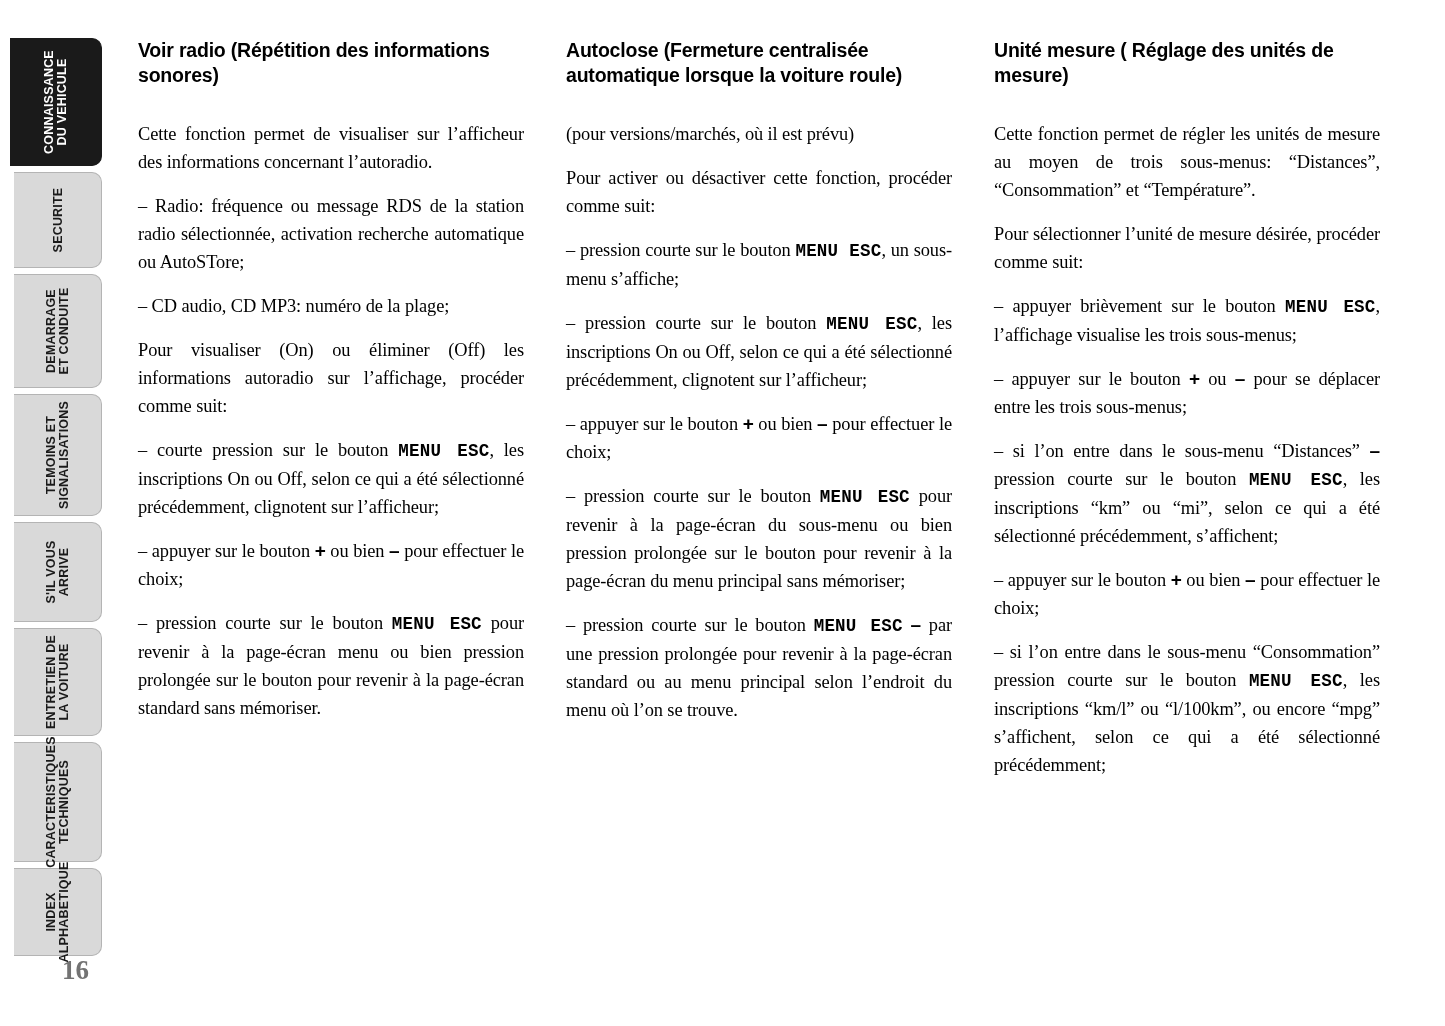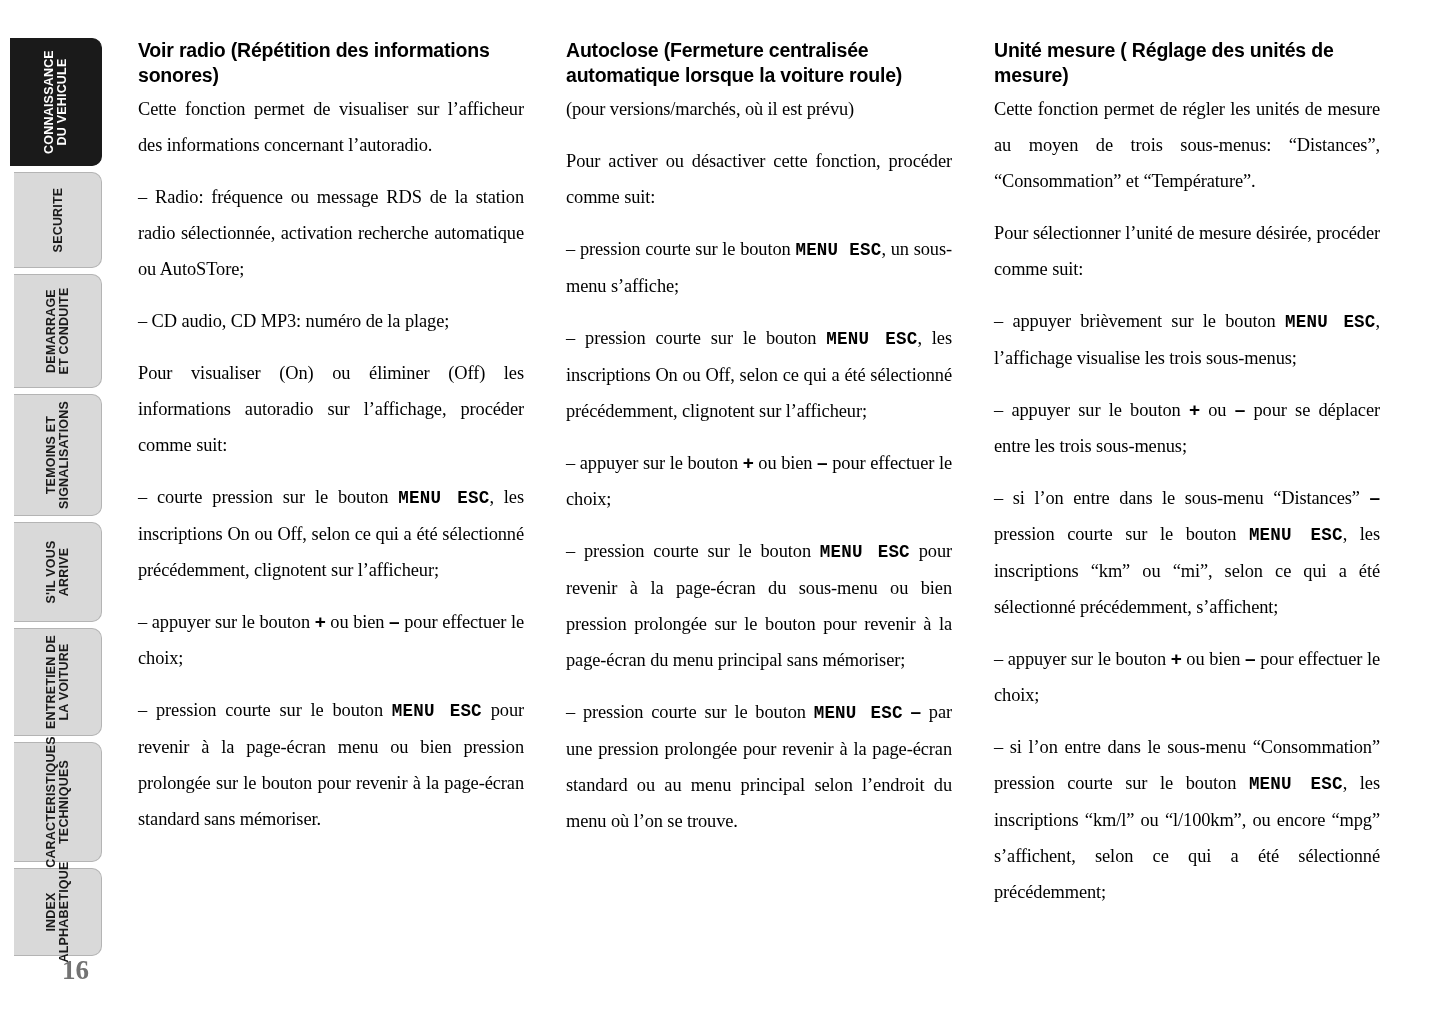--- a/index.html
+++ b/index.html
@@ -76,27 +76,27 @@
     gap: 42px;
   }
   .col {
     width: 386px;
   }
   .col h2 {
     font-family: "Liberation Sans", sans-serif;
     font-size: 19.5px;
     font-weight: bold;
     line-height: 25px;
-    margin: 0 0 3px 0;
+    margin: 0 0 32px 0;
     letter-spacing: -0.2px;
   }
   .col p {
     font-family: "Liberation Serif", serif;
     font-size: 18.4px;
-    line-height: 36px;
+    line-height: 28px;
     margin: 0 0 16px 0;
     text-align: justify;
     text-justify: inter-word;
     letter-spacing: -0.1px;
   }
   .col p.last {
     margin-bottom: 0;
   }
   .col p b {
     font-family: Liberation Mono, monospace;

